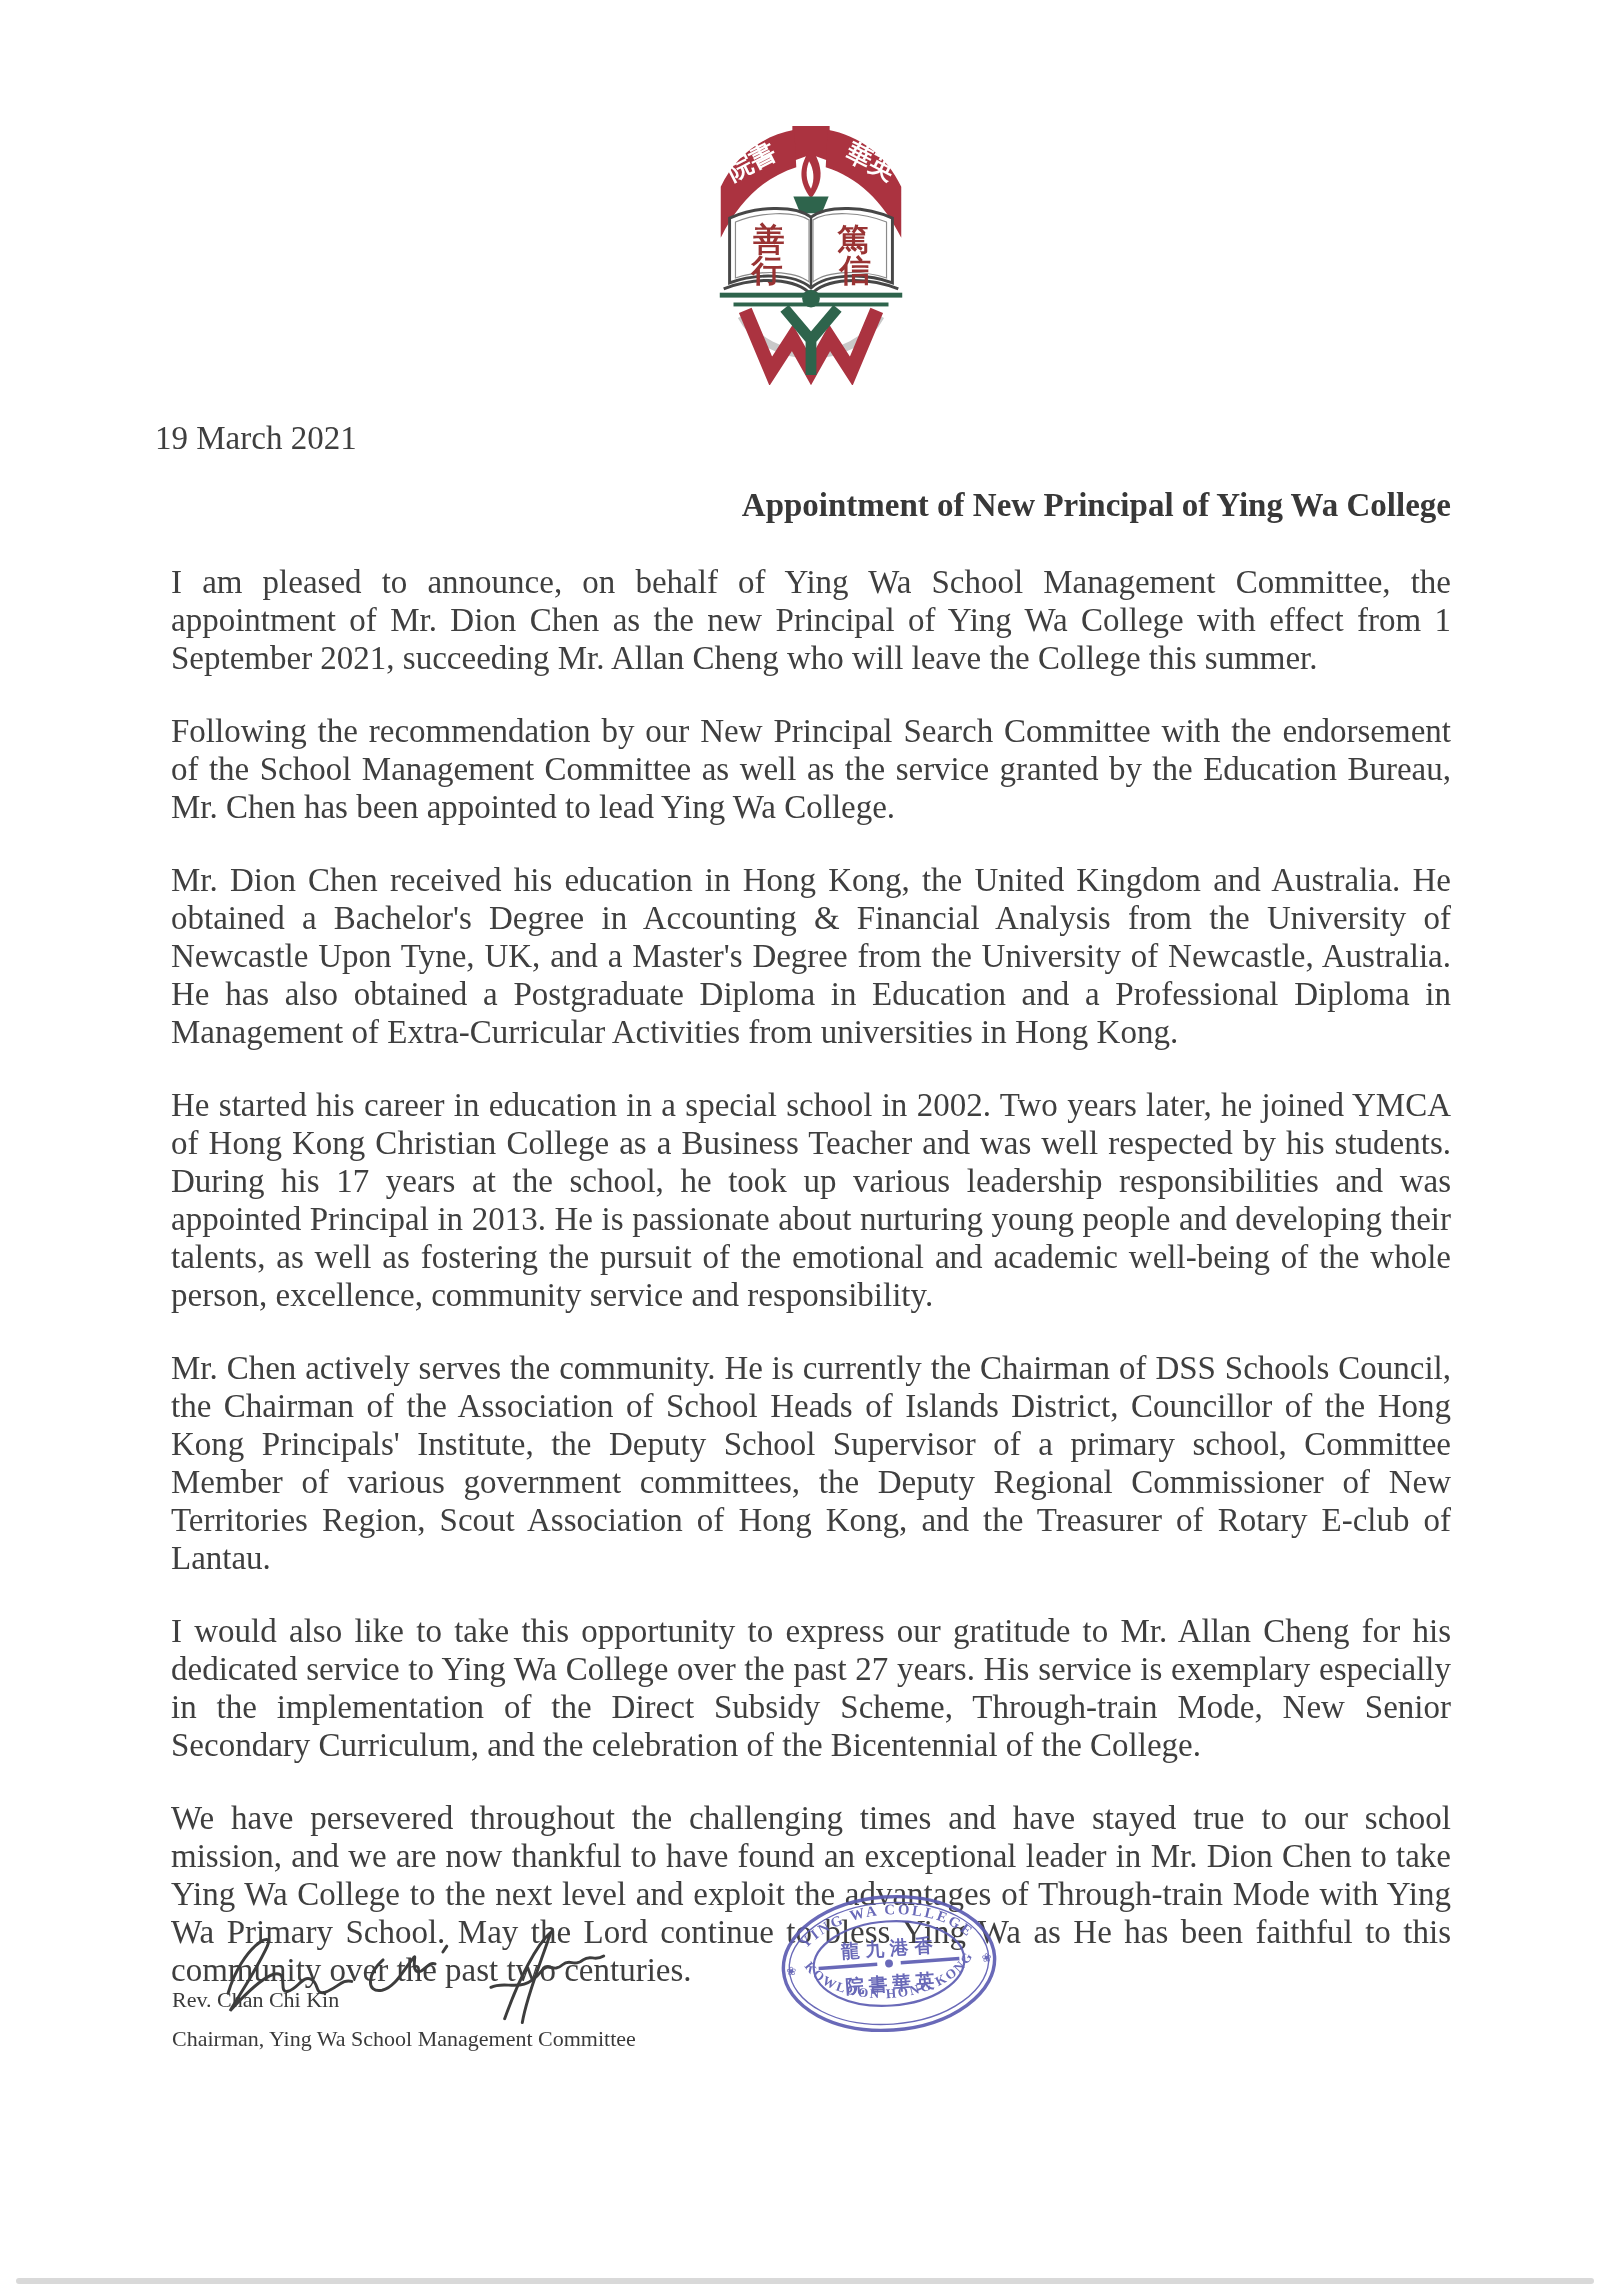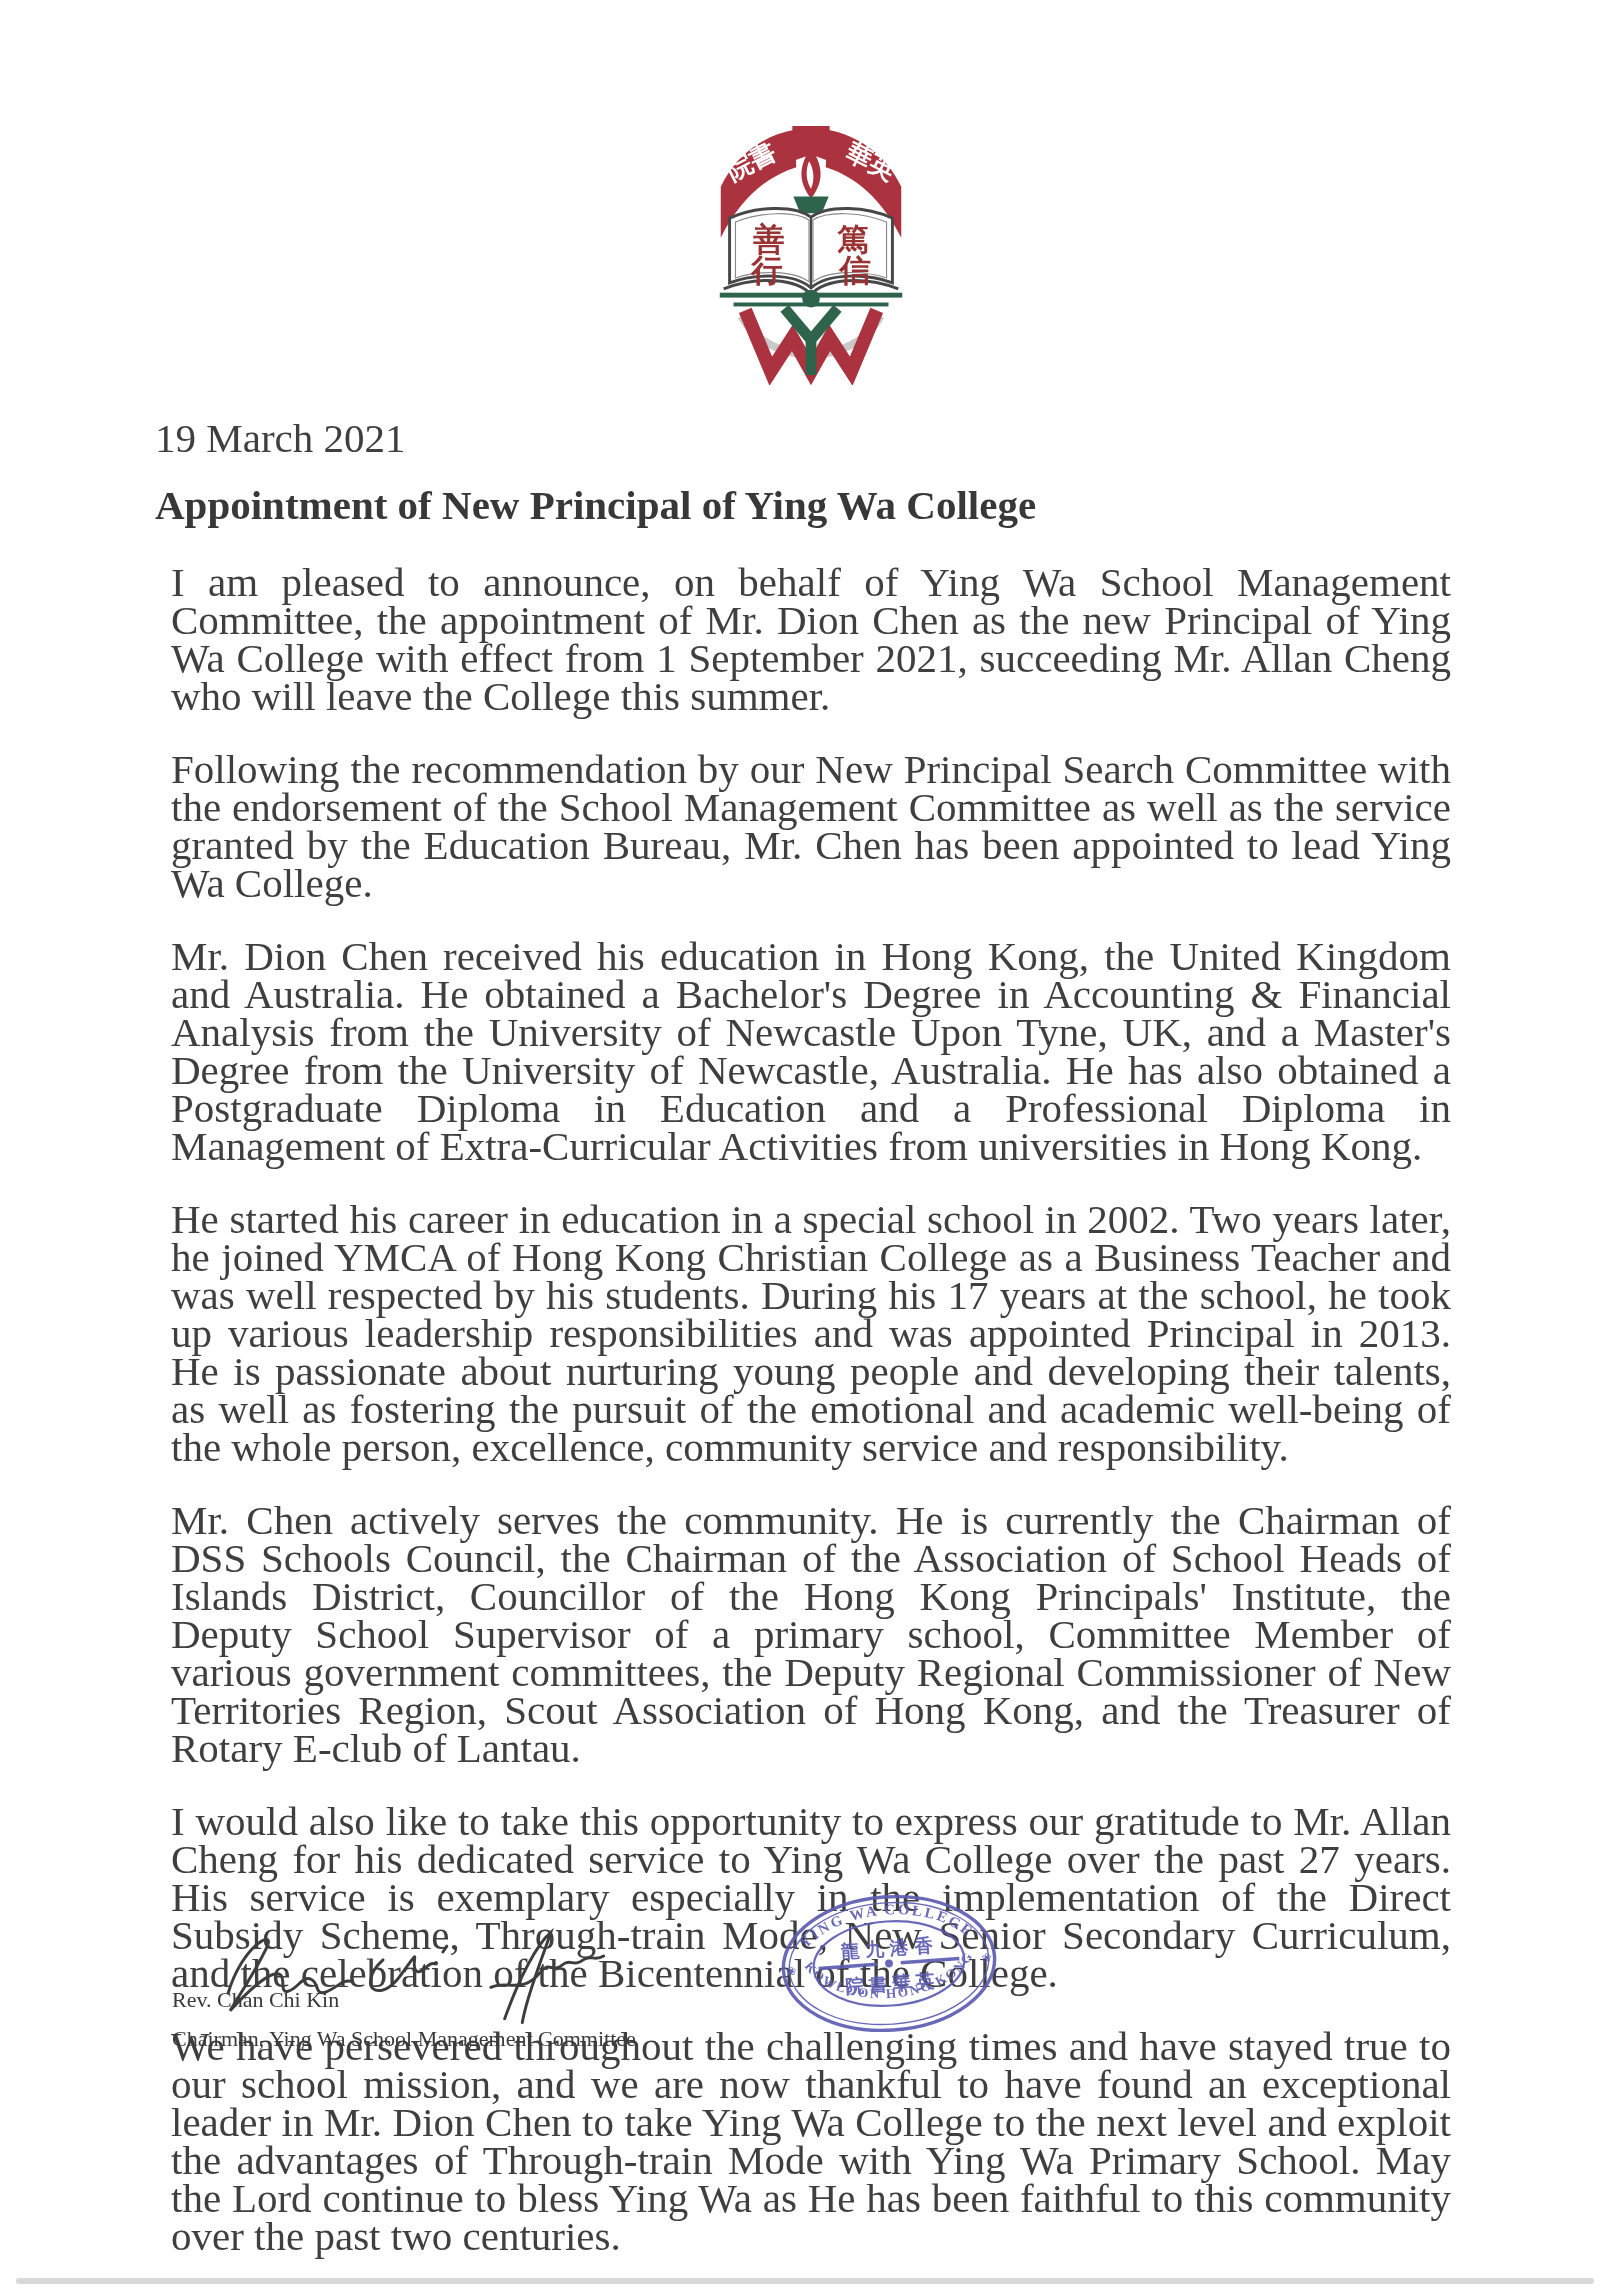--- a/index.html
+++ b/index.html
@@ -9,25 +9,25 @@
     position:relative;
     overflow:hidden;
     font-family:"Liberation Serif","DejaVu Serif",serif;
     color:#3f3f3f;
   }
   .crest-wrap{
     position:absolute;left:708px;top:118px;width:206px;height:267px;
   }
   .content{
     position:absolute;left:155px;top:419px;width:1296px;
-    font-size:41px;line-height:38px;
+    font-size:33px;line-height:38px;
   }
   .date-line{margin:0 0 29px 0;}
   .letter-title{
-    text-align:left;font-weight:bold;margin:0 0 39px 0;color:#383838;
+    text-align:right;font-weight:bold;margin:0 0 39px 0;color:#383838;
   }
   .content p{
     margin:0 0 35px 16px;
     text-align:justify;
   }
   .sig-script{
     position:absolute;left:181px;top:1903px;width:461px;height:152px;
   }
   .stamp-wrap{
     position:absolute;left:779px;top:1892px;width:220px;height:143px;

